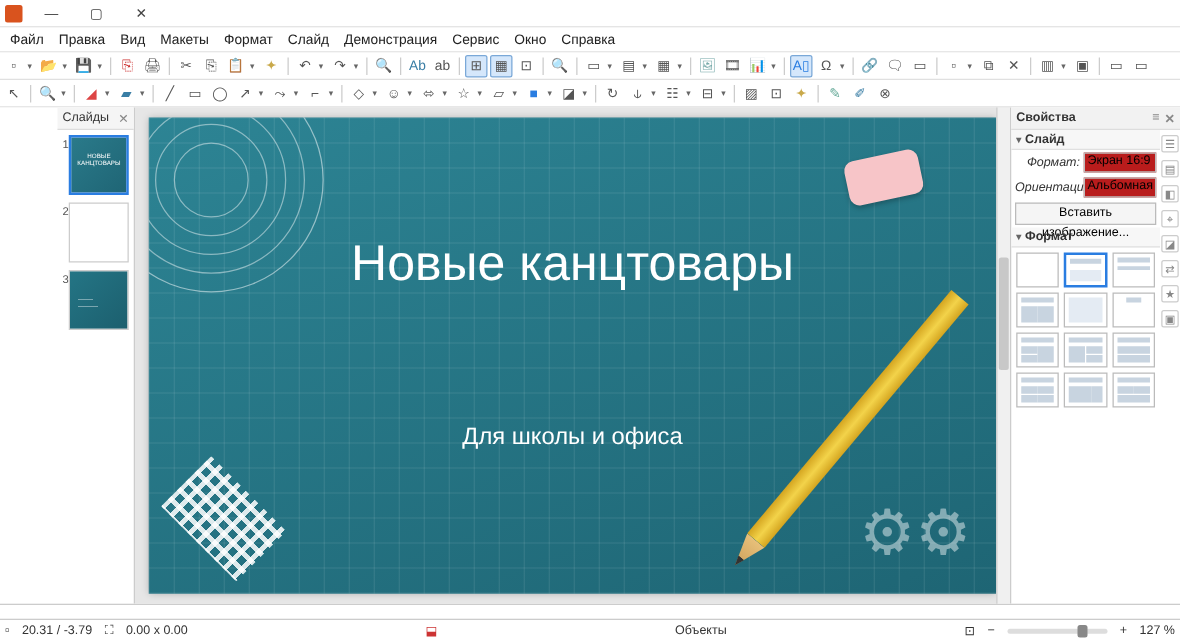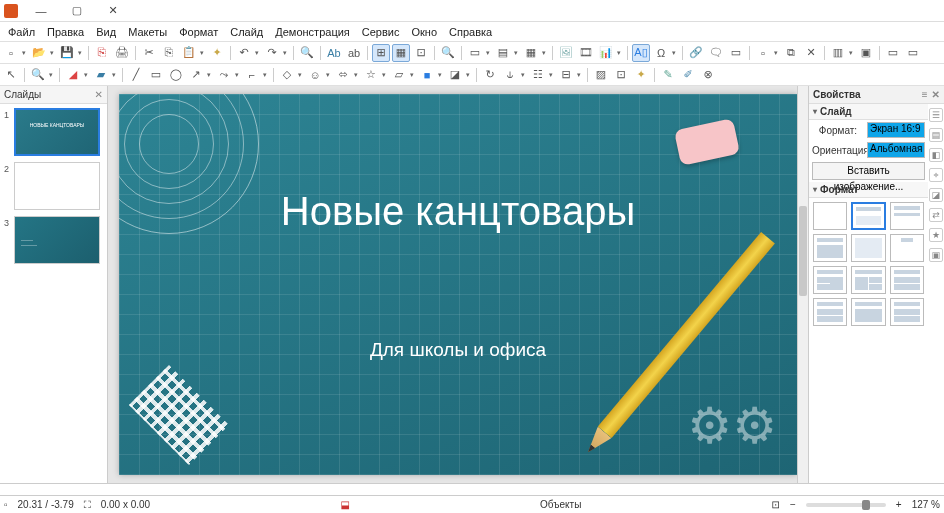--- a/index.html
+++ b/index.html
@@ -19,21 +19,21 @@
 .toolbar { height: 22px; background: #fff; display: flex; align-items: center; padding: 0 2px; border-bottom: 1px solid #e0e0e0; gap: 2px; }
 .tbtn { width: 18px; height: 18px; border: 1px solid transparent; border-radius: 2px; display: flex; align-items: center; justify-content: center; font-size: 11px; color: #555; }
 .tbtn.active { background: #d5e7fb; border-color: #7aa8d8; }
 .sep { width: 1px; height: 14px; background: #ccc; margin: 0 2px; }
 .drop { width: 6px; font-size: 7px; color: #666; }
 
 
 .body { flex: 1; display: flex; min-height: 0; }
 
 
-.slidepanel { width: 108px; background: #fff; border-right: 1px solid #ccc; display: flex; flex-direction: column; }
+.slidepanel { width: 108px; background: #fff; border-right: 1px solid #ccc; display: flex; flex-direction: column; padding-left: 46px; }
 .slidepanel .hdr { height: 18px; background: #f5f5f5; border-bottom: 1px solid #ddd; display: flex; align-items: center; padding: 0 4px; font-size: 10px; color: #333; }
 .slidepanel .hdr .close { margin-left: auto; font-size: 10px; color: #888; }
 .thumbs { flex: 1; overflow-y: auto; padding: 4px; }
 .thumb-wrap { display: flex; margin-bottom: 6px; }
 .thumb-num { width: 10px; font-size: 9px; color: #555; padding-top: 2px; }
 .thumb { width: 86px; height: 48px; border: 1px solid #ccc; background: #fff; position: relative; }
 .thumb.sel { border: 2px solid #2a7de1; }
 .thumb.bp { background: linear-gradient(135deg,#2a7a8a,#1f6575); }
 .thumb.bp .tt { position: absolute; top: 12px; left: 0; right: 0; text-align: center; font-size: 5px; color: #fff; }
 .thumb.blank { background: #fff; }
@@ -67,22 +67,22 @@
 .vscroll .th { position: absolute; left: 1px; right: 1px; top: 120px; height: 90px; background: #c8c8c8; border-radius: 2px; }
 .hscroll-row { height: 12px; background: #fff; border-top: 1px solid #ccc; }
 
 
 .props { width: 136px; background: #fff; border-left: 1px solid #ccc; display: flex; flex-direction: column; font-size: 10px; }
 .props .hdr { height: 18px; background: #f2f2f2; border-bottom: 1px solid #ddd; display: flex; align-items: center; padding: 0 4px; font-weight: bold; color: #333; }
 .props .hdr .tools { margin-left: auto; display: flex; gap: 4px; color: #888; }
 .section-head { background: #f7f7f7; border-bottom: 1px solid #e0e0e0; padding: 2px 4px; font-weight: bold; color: #333; display: flex; align-items: center; }
 .section-head::before { content: "▾"; font-size: 8px; margin-right: 3px; color: #666; }
 .prop-row { display: flex; align-items: center; padding: 2px 3px; gap: 3px; }
-.prop-row .lbl { width: 52px; text-align: center; color: #333; font-size: 10px; }
-.prop-row select, .prop-row .sel { flex: 1; height: 16px; font-size: 10px; border: 1px solid #bbb; background: #0ea5e9; padding: 0 2px; }
+.prop-row .lbl { width: 52px; text-align: right; color: #333; font-size: 10px; font-style: italic; }
+.prop-row select, .prop-row .sel { flex: 1; height: 16px; font-size: 10px; border: 1px solid #bbb; background: #b91c1c; padding: 0 2px; }
 .prop-row .btn { flex: 1; height: 18px; font-size: 10px; border: 1px solid #bbb; background: #f5f5f5; text-align: center; line-height: 16px; }
 .prop-row input[type=checkbox] { margin-left: 54px; }
 .side-icons { width: 16px; display: flex; flex-direction: column; gap: 6px; padding: 4px 0; align-items: center; }
 .side-icons .ic { width: 14px; height: 14px; border: 1px solid #ccc; border-radius: 2px; font-size: 9px; display: flex; align-items: center; justify-content: center; color: #888; }
 .props-body { display: flex; flex: 1; }
 .props-main { flex: 1; overflow-y: auto; }
 .layouts { display: grid; grid-template-columns: repeat(3, 1fr); gap: 4px; padding: 4px; }
 .layout { height: 28px; border: 1px solid #bbb; background: #fff; position: relative; }
 .layout.sel { border: 2px solid #2a7de1; }
 .layout .bar { position: absolute; background: #c8d4e0; }

